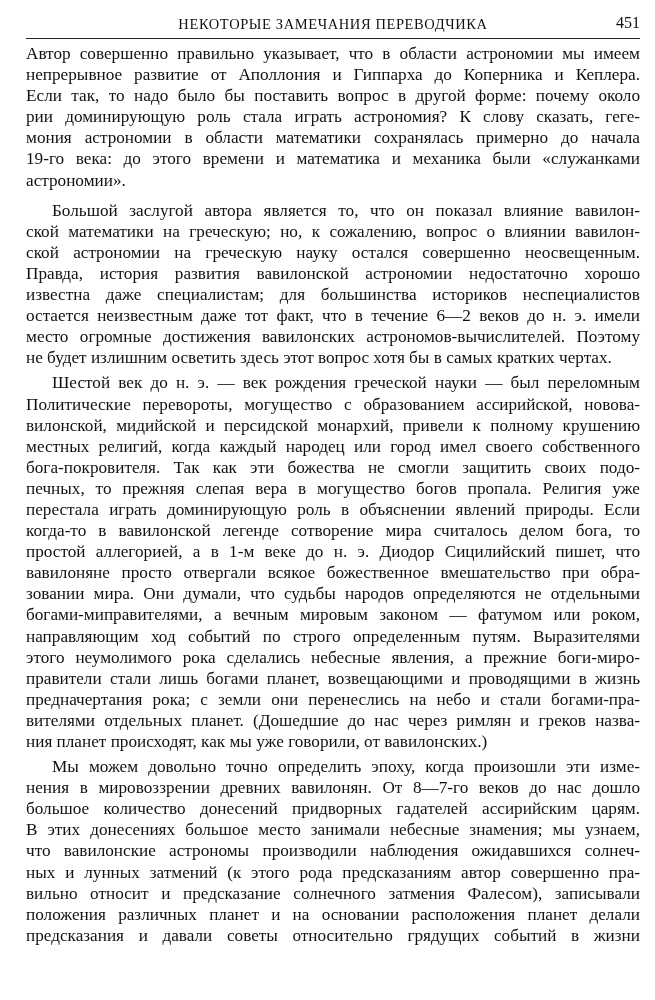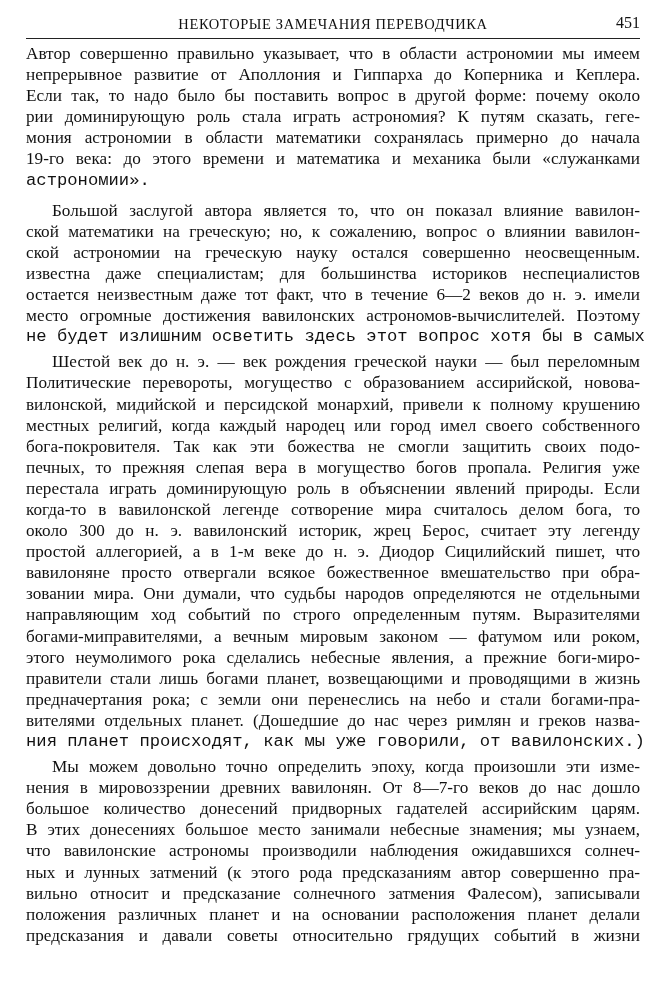--- a/index.html
+++ b/index.html
@@ -20,70 +20,70 @@
   .page-number {
     position:absolute; right:0; top:6px; font-size:16px; font-family:"Liberation Serif", serif;
   }
   .body {
     position:absolute; left:26px; top:43px; width:614px;
     font-family:"Liberation Serif", serif;
     font-size:17.2px; line-height:21.1px;
     text-align:justify;
   }
   .line { display:block; white-space:nowrap; text-align:justify; text-align-last:justify; height:21.1px; overflow:visible; }
-  .line.last { text-align-last:left;font-family:Liberation Mono, monospace; }
+  .line.last { text-align-last:left; }
   .line.indent { padding-left:26px; }
   .para-gap { height:9px; }
   .para-gap-small { height:4px; }
 </style>
 </head>
 <body>
 
 <div class="page">
   <div class="header">
     <div class="running-title">НЕКОТОРЫЕ ЗАМЕЧАНИЯ ПЕРЕВОДЧИКА</div>
     <div class="page-number">451</div>
   </div>
 
   <div class="body" id="body">
       <div>
         <span class="line">Автор совершенно правильно указывает, что в области астрономии мы имеем</span>
         <span class="line">непрерывное развитие от Аполлония и Гиппарха до Коперника и Кеплера.</span>
         <span class="line">Если так, то надо было бы поставить вопрос в другой форме: почему около</span>
-        <span class="line">рии доминирующую роль стала играть астрономия? К путям сказать, геге-</span>
+        <span class="line">рии доминирующую роль стала играть астрономия? К слову сказать, геге-</span>
         <span class="line">мония астрономии в области математики сохранялась примерно до начала</span>
         <span class="line">19-го века: до этого времени и математика и механика были «служанками</span>
         <span class="line last">астрономии».</span>
       </div>
       <div class="para-gap"></div>
       <div>
         <span class="line indent">Большой заслугой автора является то, что он показал влияние вавилон-</span>
         <span class="line">ской математики на греческую; но, к сожалению, вопрос о влиянии вавилон-</span>
         <span class="line">ской астрономии на греческую науку остался совершенно неосвещенным.</span>
+        <span class="line">Правда, история развития вавилонской астрономии недостаточно хорошо</span>
         <span class="line">известна даже специалистам; для большинства историков неспециалистов</span>
         <span class="line">остается неизвестным даже тот факт, что в течение 6—2 веков до н. э. имели</span>
         <span class="line">место огромные достижения вавилонских астрономов-вычислителей. Поэтому</span>
         <span class="line last">не будет излишним осветить здесь этот вопрос хотя бы в самых кратких чертах.</span>
       </div>
       <div class="para-gap-small"></div>
       <div>
         <span class="line indent">Шестой век до н. э. — век рождения греческой науки — был переломным</span>
         <span class="line">Политические перевороты, могущество с образованием ассирийской, новова-</span>
         <span class="line">вилонской, мидийской и персидской монархий, привели к полному крушению</span>
         <span class="line">местных религий, когда каждый народец или город имел своего собственного</span>
         <span class="line">бога-покровителя. Так как эти божества не смогли защитить своих подо-</span>
         <span class="line">печных, то прежняя слепая вера в могущество богов пропала. Религия уже</span>
         <span class="line">перестала играть доминирующую роль в объяснении явлений природы. Если</span>
         <span class="line">когда-то в вавилонской легенде сотворение мира считалось делом бога, то</span>
-        <span class="line">около 300 до н. э. вавилонский историк, жрец Берос, считает эту легенду</span>
         <span class="line">простой аллегорией, а в 1-м веке до н. э. Диодор Сицилийский пишет, что</span>
         <span class="line">вавилоняне просто отвергали всякое божественное вмешательство при обра-</span>
         <span class="line">зовании мира. Они думали, что судьбы народов определяются не отдельными</span>
+        <span class="line">богами-миправителями, а вечным мировым законом — фатумом или роком,</span>
         <span class="line">направляющим ход событий по строго определенным путям. Выразителями</span>
-        <span class="line">богами-миправителями, а вечным мировым законом — фатумом или роком,</span>
         <span class="line">этого неумолимого рока сделались небесные явления, а прежние боги-миро-</span>
         <span class="line">правители стали лишь богами планет, возвещающими и проводящими в жизнь</span>
         <span class="line">предначертания рока; с земли они перенеслись на небо и стали богами-пра-</span>
         <span class="line">вителями отдельных планет. (Дошедшие до нас через римлян и греков назва-</span>
         <span class="line last">ния планет происходят, как мы уже говорили, от вавилонских.)</span>
       </div>
       <div class="para-gap-small"></div>
       <div>
         <span class="line indent">Мы можем довольно точно определить эпоху, когда произошли эти изме-</span>
         <span class="line">нения в мировоззрении древних вавилонян. От 8—7-го веков до нас дошло</span>

